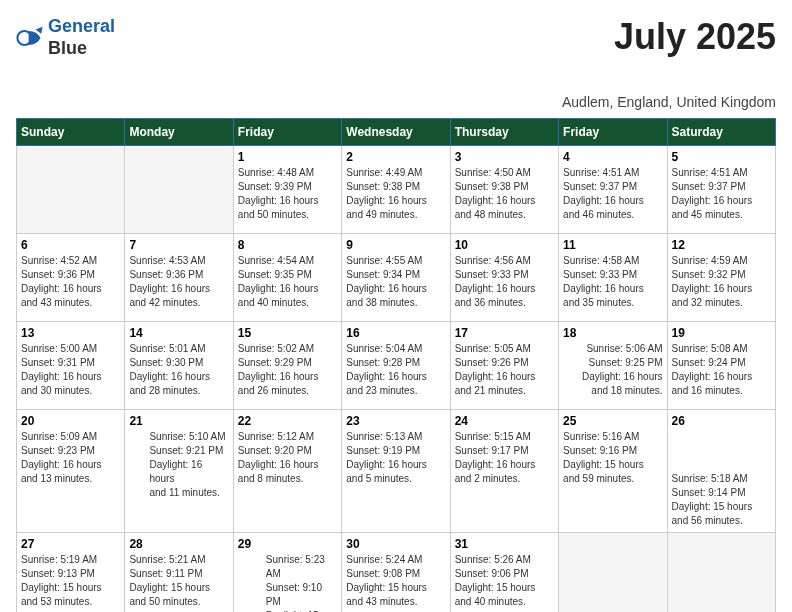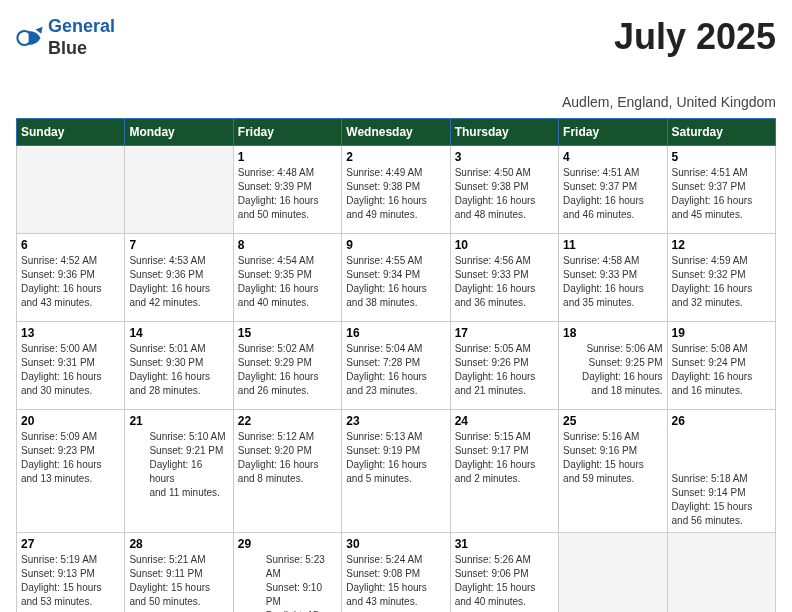--- a/index.html
+++ b/index.html
@@ -226,21 +226,21 @@
         <td>
           <div class="day-num">15</div>
           <div class="day-detail" style="white-space: pre-line;">Sunrise: 5:02 AM
 Sunset: 9:29 PM
 Daylight: 16 hours
 and 26 minutes.</div>
         </td>
         <td>
           <div class="day-num">16</div>
           <div class="day-detail" style="white-space: pre-line;">Sunrise: 5:04 AM
-Sunset: 7:28 PM
+Sunset: 9:28 PM
 Daylight: 16 hours
 and 23 minutes.</div>
         </td>
         <td>
           <div class="day-num">17</div>
           <div class="day-detail" style="white-space: pre-line;">Sunrise: 5:05 AM
 Sunset: 9:26 PM
 Daylight: 16 hours
 and 21 minutes.</div>
         </td>

